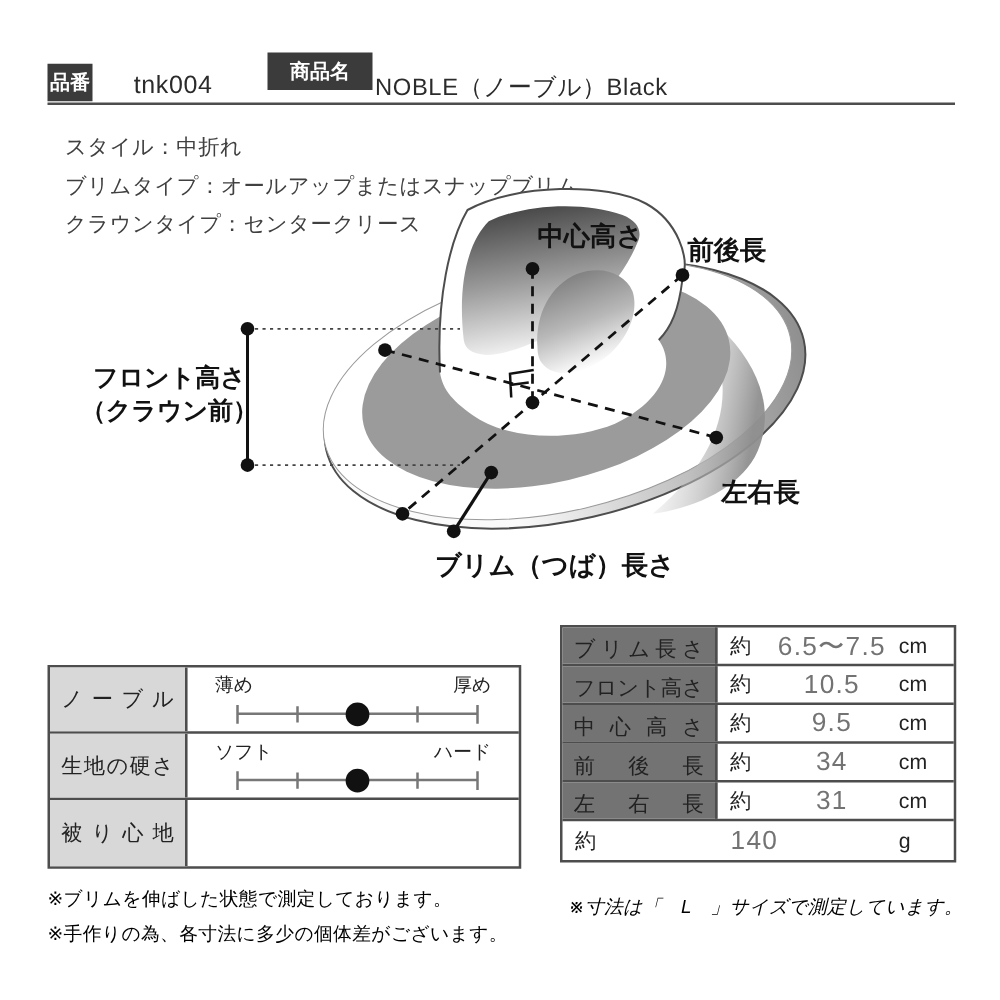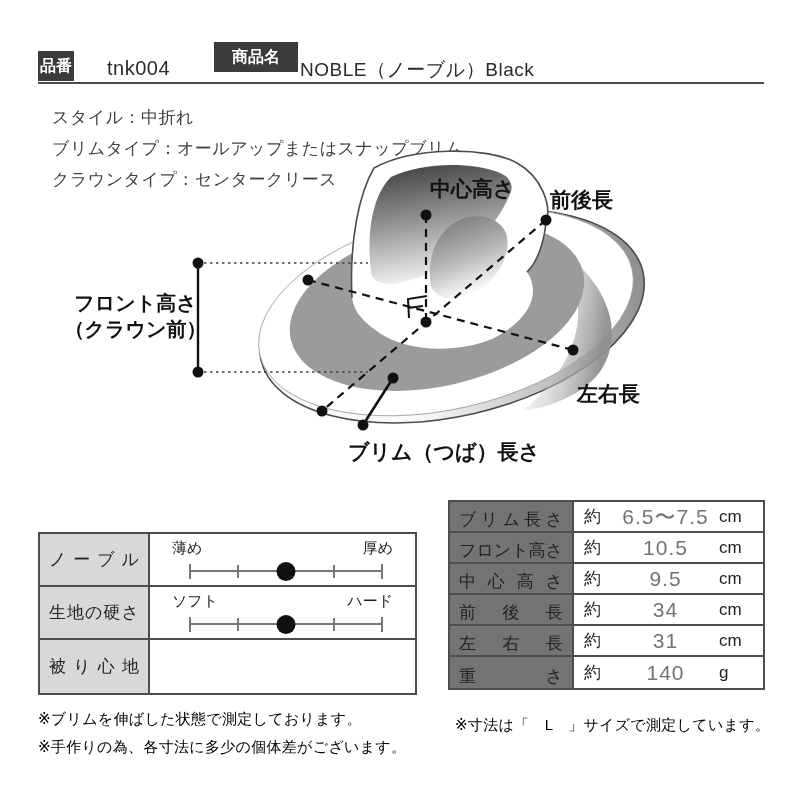--- a/index.html
+++ b/index.html
@@ -234,27 +234,24 @@
         <div class="scell-label">
           <span class="jlabel">左右長</span>
         </div>
         <div class="scell-val">
           <span class="approx">約</span>
           <span class="vnum">31</span>
           <span class="vunit">cm</span>
         </div>
       </div>
       <div class="srow">
-        <div class="scell-label">
-          <span class="jlabel">重さ</span>
-        </div>
         <div class="scell-val">
           <span class="approx">約</span>
           <span class="vnum">140</span>
           <span class="vunit">g</span>
         </div>
       </div>
     </div>
 
   <div class="abs note" style="left:38px;top:710px;">※ブリムを伸ばした状態で測定しております。</div>
   <div class="abs note" style="left:38px;top:738px;">※手作りの為、各寸法に多少の個体差がございます。</div>
-  <div class="abs note" style="left:455px;top:716px;">※寸法は「　L　」サイズで測定しています。</div>
+  <div class="abs note" style="left:455px;top:716px;font-style:italic;">※寸法は「　L　」サイズで測定しています。</div>
 </div>
 
 </body></html>

